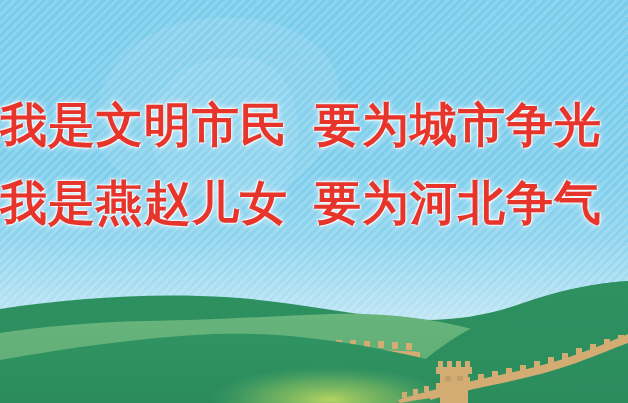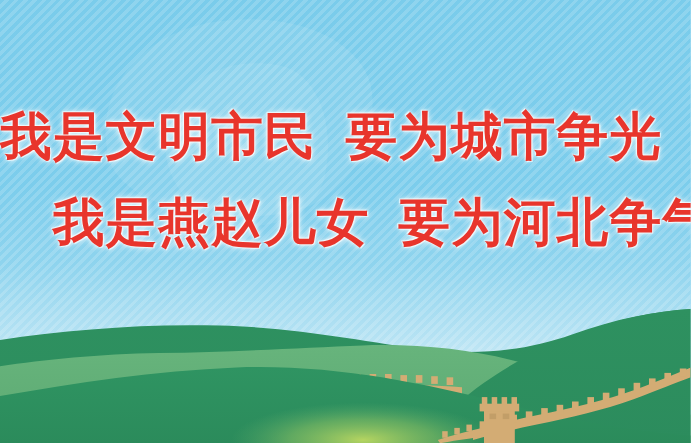--- a/index.html
+++ b/index.html
@@ -64,21 +64,21 @@
     color:#E8352C;
     letter-spacing:1px;
     white-space:nowrap;
     text-shadow:
        0 0  3px rgba(255,255,255,0.95),
        0 0  7px rgba(255,255,255,0.85),
        1px 1px 0 rgba(255,255,255,0.6),
       -1px -1px 0 rgba(255,255,255,0.6);
   }
   .line1{top:97px;font-size:47px;line-height:56px;}
-  .line2{top:175px;font-size:47px;line-height:56px;padding-left:48px;}
+  .line2{top:175px;font-size:47px;line-height:56px;}
   .gap{display:inline-block;width:26px;}
 
   
   .capture-btn{
     position:absolute;left:3px;top:3px;
     width:44px;height:25px;
     background:#35505C;
     border:1px solid #4E6E7C;
     border-radius:3px;
     color:#F2F6F7;

